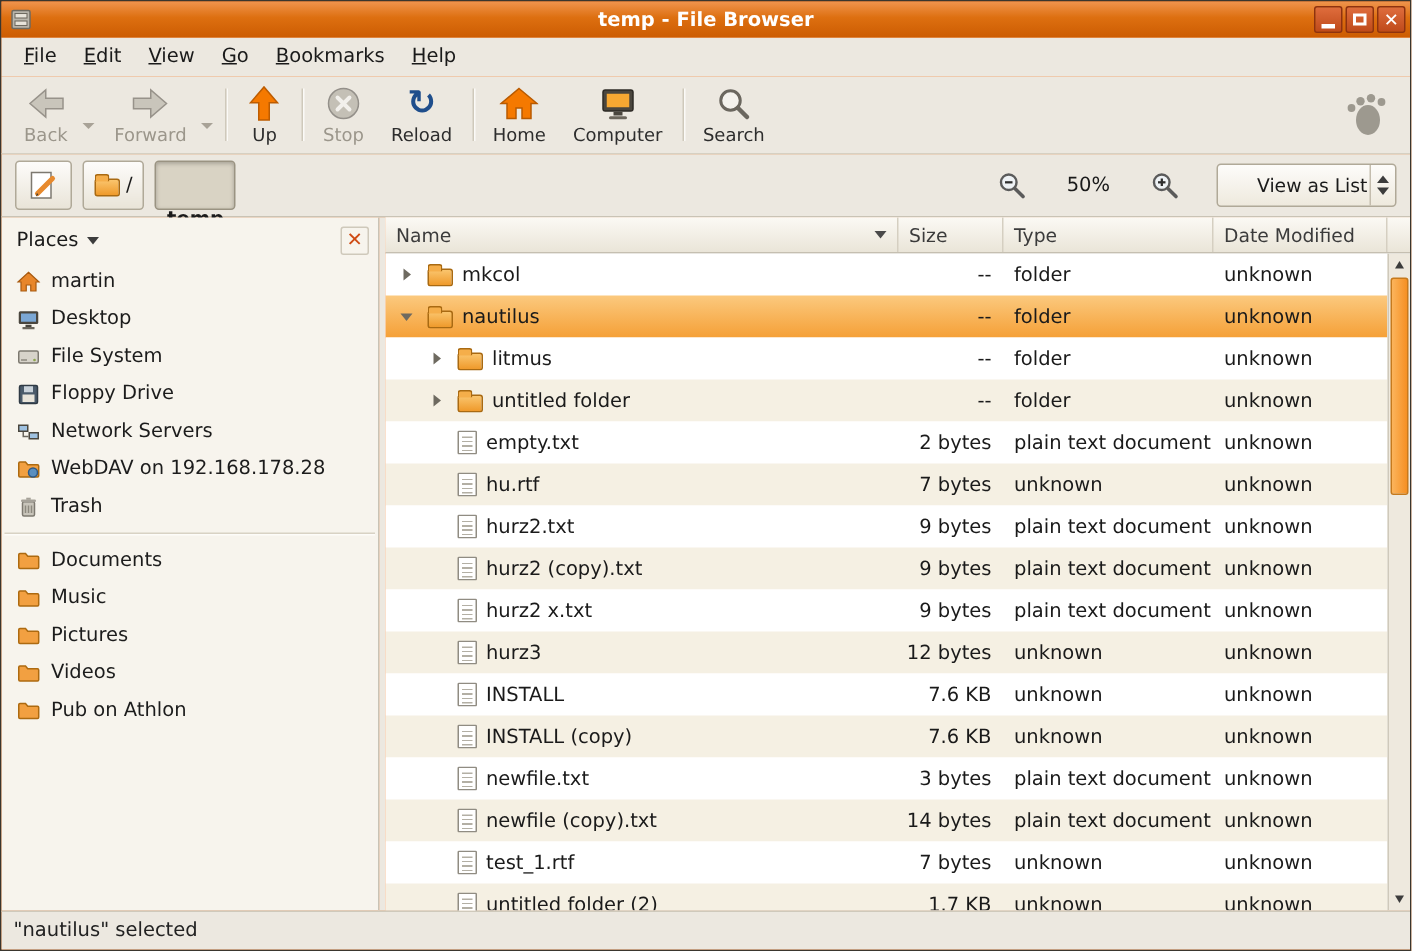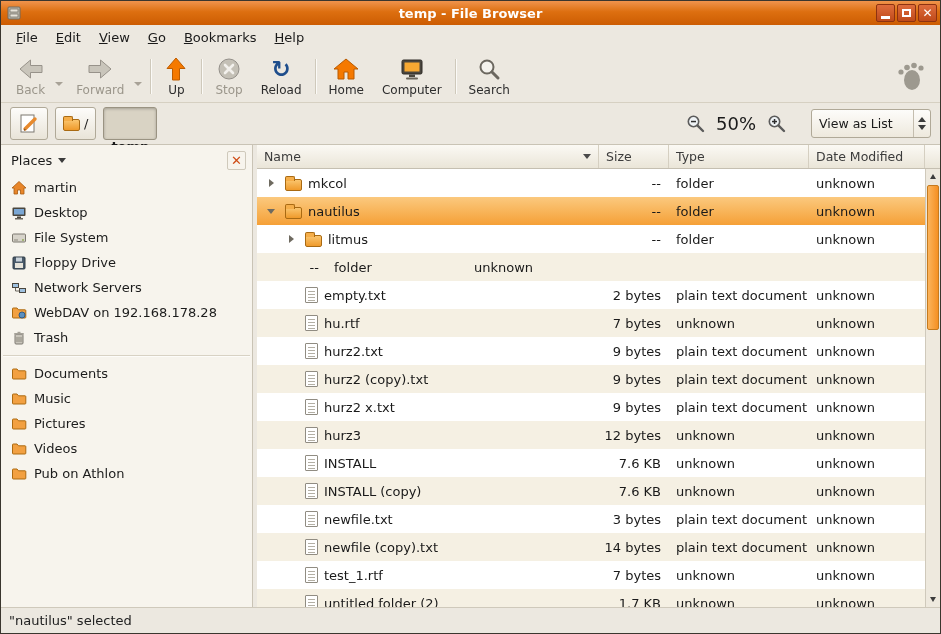--- a/index.html
+++ b/index.html
@@ -35,22 +35,22 @@
   .throbber { margin-left: auto; align-self: center; margin-right: 8px; display: flex; }
 
   
   .locbar { height: 42px; flex: none; display: flex; align-items: center; gap: 7px; padding: 0 9px; background: #ece8e0; border-bottom: 1px solid #c9c3b5; }
   .lbtn { height: 33px; min-width: 36px; border: 1px solid #b0a998; border-radius: 3px; background: linear-gradient(#fdfcfa, #e9e4d8); display: flex; align-items: center; justify-content: center; gap: 4px; padding: 0 7px; }
   .lbtn.pressed { background: #d9d3c4; box-shadow: inset 0 1px 3px rgba(0,0,0,.25); border-color: #9a9382; }
   .lbtn .btxt { font-size: 13px; }
   .lbtn.pressed .btxt { font-weight: bold; margin-top: 45px; }
   .spacer { flex: 1; }
   .zoombtn { padding: 4px; display: flex; align-items: center; border-radius: 3px; }
-  .zoom-label { font-size: 18px; margin: 0 0; color: #1a1a1a; }
-  .viewcombo { height: 29px; width: 120px; margin-left: 14px; border: 1px solid #b0a998; border-radius: 3px; background: linear-gradient(#fdfcfa, #eee9dd); display: flex; align-items: stretch; }
+  .zoom-label { font-size: 13px; margin: 0 16px; color: #1a1a1a; }
+  .viewcombo { height: 29px; width: 120px; margin-left: 14px; border: 1px solid #b0a998; border-radius: 3px; background: linear-gradient(#fdfcfa, #eee9dd); display: flex; align-items: stretch; padding-left: 19px; }
   .viewcombo .txt { flex: 1; display: flex; align-items: center; padding-left: 7px; font-size: 12.5px; white-space: nowrap; overflow: hidden; }
   .viewcombo .steppers { width: 17px; border-left: 1px solid #c4bdae; display: flex; flex-direction: column; align-items: center; justify-content: center; gap: 3px; }
   .tri-up { border-left: 4px solid transparent; border-right: 4px solid transparent; border-bottom: 5px solid #3c3c3c; }
   .tri-down { border-left: 4px solid transparent; border-right: 4px solid transparent; border-top: 5px solid #3c3c3c; }
 
   
   .main { flex: 1; min-height: 0; display: flex; }
   .sidebar { width: 252px; flex: none; background: #f7f4ed; border-right: 1px solid #c9c3b5; display: flex; flex-direction: column; overflow: hidden; }
   .pane-splitter { width: 4px; flex: none; background: #ece8e0; }
   .places-header { height: 30px; flex: none; display: flex; align-items: center; padding: 0 6px 0 10px; }
@@ -444,20 +444,25 @@
                 <span class="exp collapsed"></span>
                 <span class="icon-folder"></span>
                 <span>litmus</span>
               </div>
             <div class="cell-size">--</div>
             <div class="cell-type">folder</div>
             <div class="cell-date">unknown</div>
           </div>
 
           <div class="row lvl1">
+            <div class="cell-name">
+                <span class="exp collapsed"></span>
+                <span class="icon-folder"></span>
+                <span>untitled folder</span>
+              </div>
             <div class="cell-size">--</div>
             <div class="cell-type">folder</div>
             <div class="cell-date">unknown</div>
           </div>
 
           <div class="row lvl1">
             <div class="cell-name">
                 <span class="exp"></span>
                 <span class="icon-doc"></span>
                 <span>empty.txt</span>

